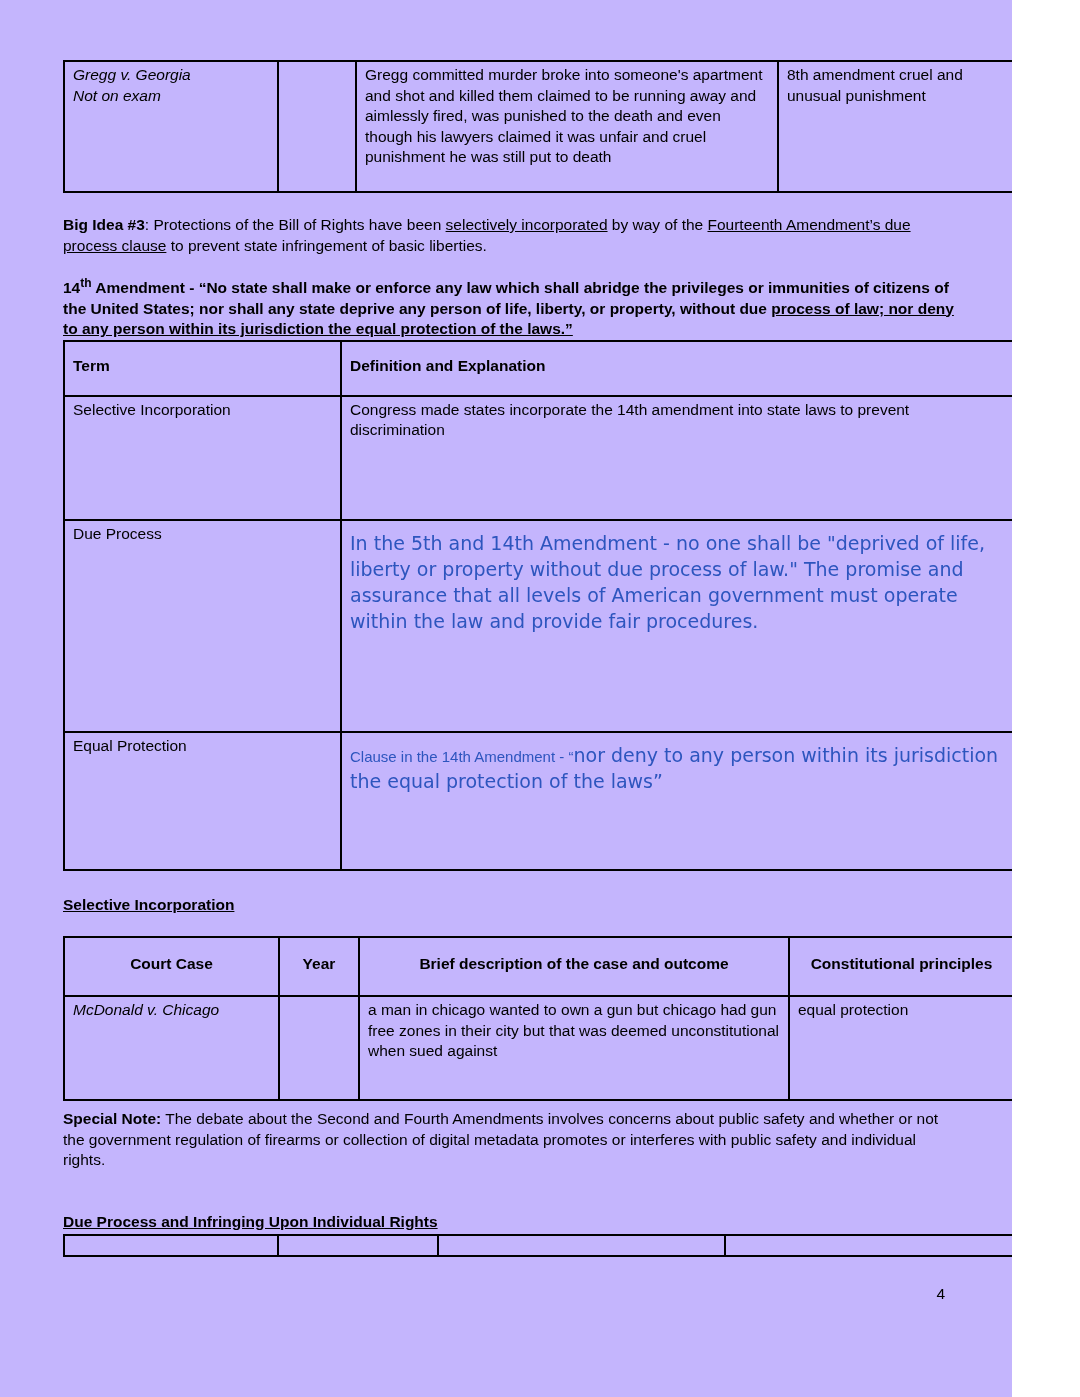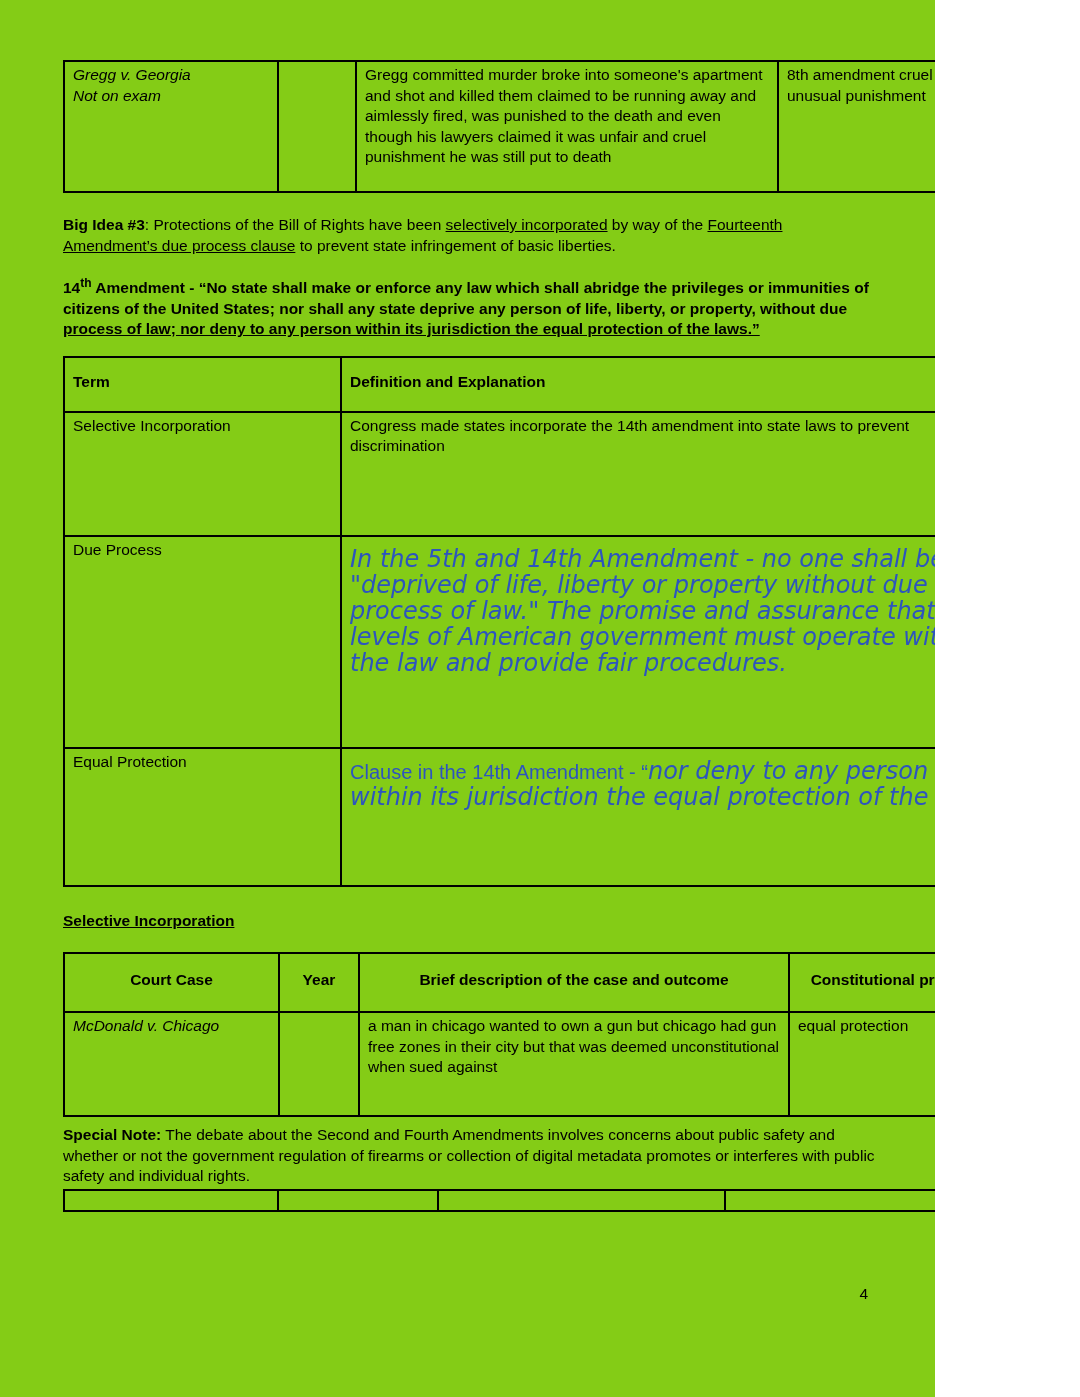--- a/index.html
+++ b/index.html
@@ -1,18 +1,18 @@
 <!DOCTYPE html>
 <html><head>
 <meta charset="utf-8">
 <style>
   html,body { margin:0; padding:0; background:#ffffff; }
   .page {
-    width:935px; height:1397px;
-    background:#84cc16;
+    width:1012px; height:1397px;
+    background:#c4b5fd;
     position:relative;
     box-sizing:border-box;
     padding:60px 56px 0 63px;
     font-family:"Liberation Sans", sans-serif;
     font-size:15.5px;
     line-height:20.5px;
     color:#000000;
     overflow:hidden;
   }
   table { border-collapse:collapse; table-layout:fixed; width:950px; }
@@ -20,33 +20,32 @@
   th { text-align:left; font-weight:bold; }
 
   .top-tbl td { height:123px; }
 
   .para { margin:22px 0 0 0; }
   .bold { font-weight:bold; }
   .ital { font-style:italic; }
   .ul { text-decoration:underline; }
   sup { font-size:12px; line-height:0; }
 
-  .term-tbl { margin-top:16px; }
+  .term-tbl { margin-top:0; }
   .term-tbl th { height:36px; padding-top:14px; }
   .row-si td { height:116px; }
   .row-dp td { height:204px; }
   .row-ep td { height:130px; }
 
   .blue-lg {
     font-family:"DejaVu Sans", sans-serif;
-    font-size:24px; line-height:26px;
+    font-size:19px; line-height:26px;
     color:#2d55be;
-    font-style:italic;
   }
-  .blue-sm { color:#2d55be; font-size:20px; }
+  .blue-sm { color:#2d55be; font-size:15px; }
   .dp-def { padding-top:6px; }
 
   .section-heading { margin:24px 0 0 0; font-weight:bold; }
   .case-tbl { margin-top:21px; }
   .case-tbl th { height:38px; padding-top:16px; text-align:center; }
   .case-tbl td { height:96px; }
 
   .note { margin:8px 0 0 0; }
   .note2 { margin-top:8px; }
   .heading2 { margin-top:41px; }
@@ -139,20 +138,21 @@
       <td>a man in chicago wanted to own a gun but chicago had gun free zones in their city but that was deemed unconstitutional when sued against</td>
       <td>equal protection</td>
     </tr>
   </tbody>
     </table>
 
   <p class="note note2">
     <span class="bold">Special Note:</span><span> The debate about the Second and Fourth Amendments involves concerns about public safety and whether or not the government regulation of firearms or collection of digital metadata promotes or interferes with public safety and individual rights.</span>
   </p>
 
+  <p class="section-heading heading2"><span class="ul">Due Process and Infringing Upon Individual Rights</span></p>
 
   <table class="bottom-tbl">
     <colgroup>
         <col style="width:214px">
         <col style="width:160px">
         <col style="width:287px">
         <col style="width:289px">
       </colgroup>
     <tbody>
         <tr>

